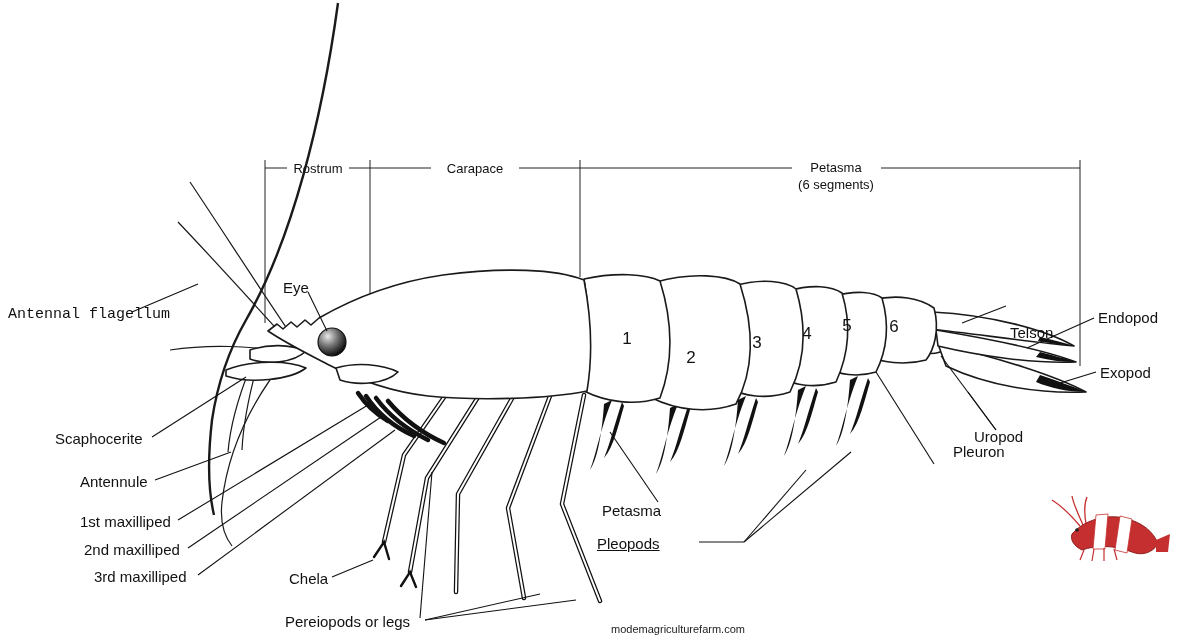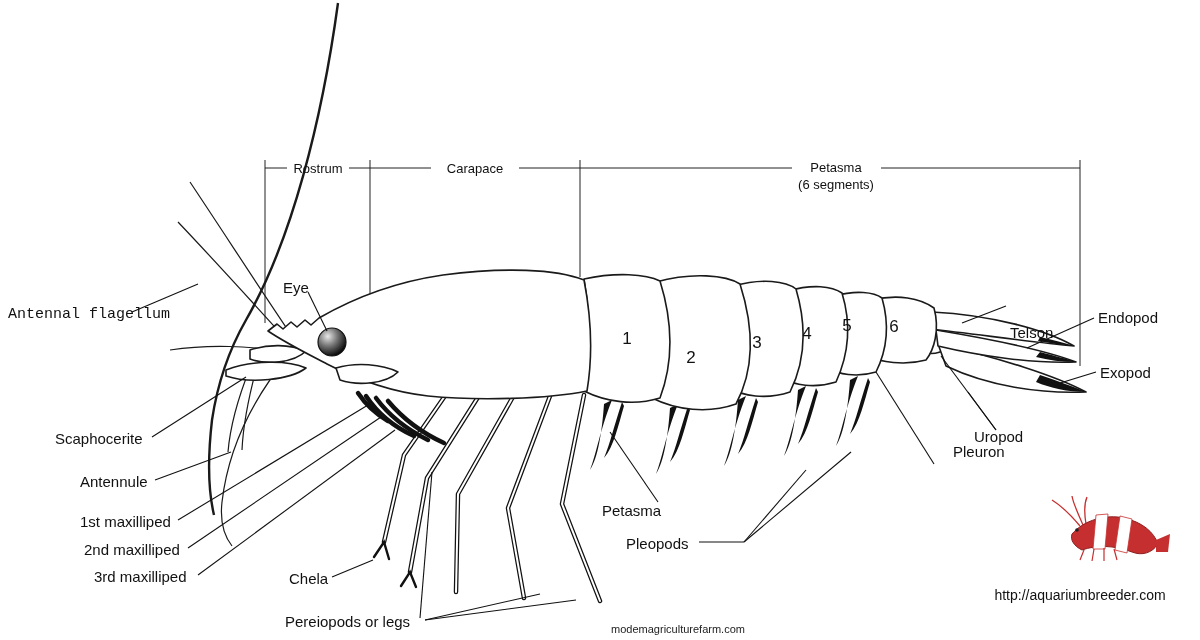--- a/index.html
+++ b/index.html
@@ -178,23 +178,22 @@
   <div class="lbl" style="left:8px;    top:306px;font-family:Liberation Mono, monospace;">Antennal flagellum</div>
   <div class="lbl" style="left:283px;  top:279px;">Eye</div>
   <div class="lbl" style="left:55px;   top:430px;">Scaphocerite</div>
   <div class="lbl" style="left:80px;   top:473px;">Antennule</div>
   <div class="lbl" style="left:80px;   top:513px;">1st maxilliped</div>
   <div class="lbl" style="left:84px;   top:541px;">2nd maxilliped</div>
   <div class="lbl" style="left:94px;   top:568px;">3rd maxilliped</div>
   <div class="lbl" style="left:289px;  top:570px;">Chela</div>
   <div class="lbl" style="left:285px;  top:613px;">Pereiopods or legs</div>
   <div class="lbl" style="left:602px;  top:502px;">Petasma</div>
-  <div class="lbl" style="left:626px;  top:535px;">Pleopods</div>
+  <div class="lbl" style="left:597px;  top:535px;text-decoration:underline;">Pleopods</div>
   <div class="lbl" style="left:929px;  top:443px;margin-left:24px;">Pleuron</div>
   <div class="lbl" style="left:974px;  top:428px;">Uropod</div>
   <div class="lbl" style="left:1010px; top:297px;margin-top:27px;">Telson</div>
   <div class="lbl" style="left:1098px; top:309px;">Endopod</div>
   <div class="lbl" style="left:1100px; top:364px;">Exopod</div>
 
-  <div id="brand-url">http://aquariumbreeder.com</div>
   <div id="watermark">modemagriculturefarm.com</div>
 
 </div>
 
 </body></html>

